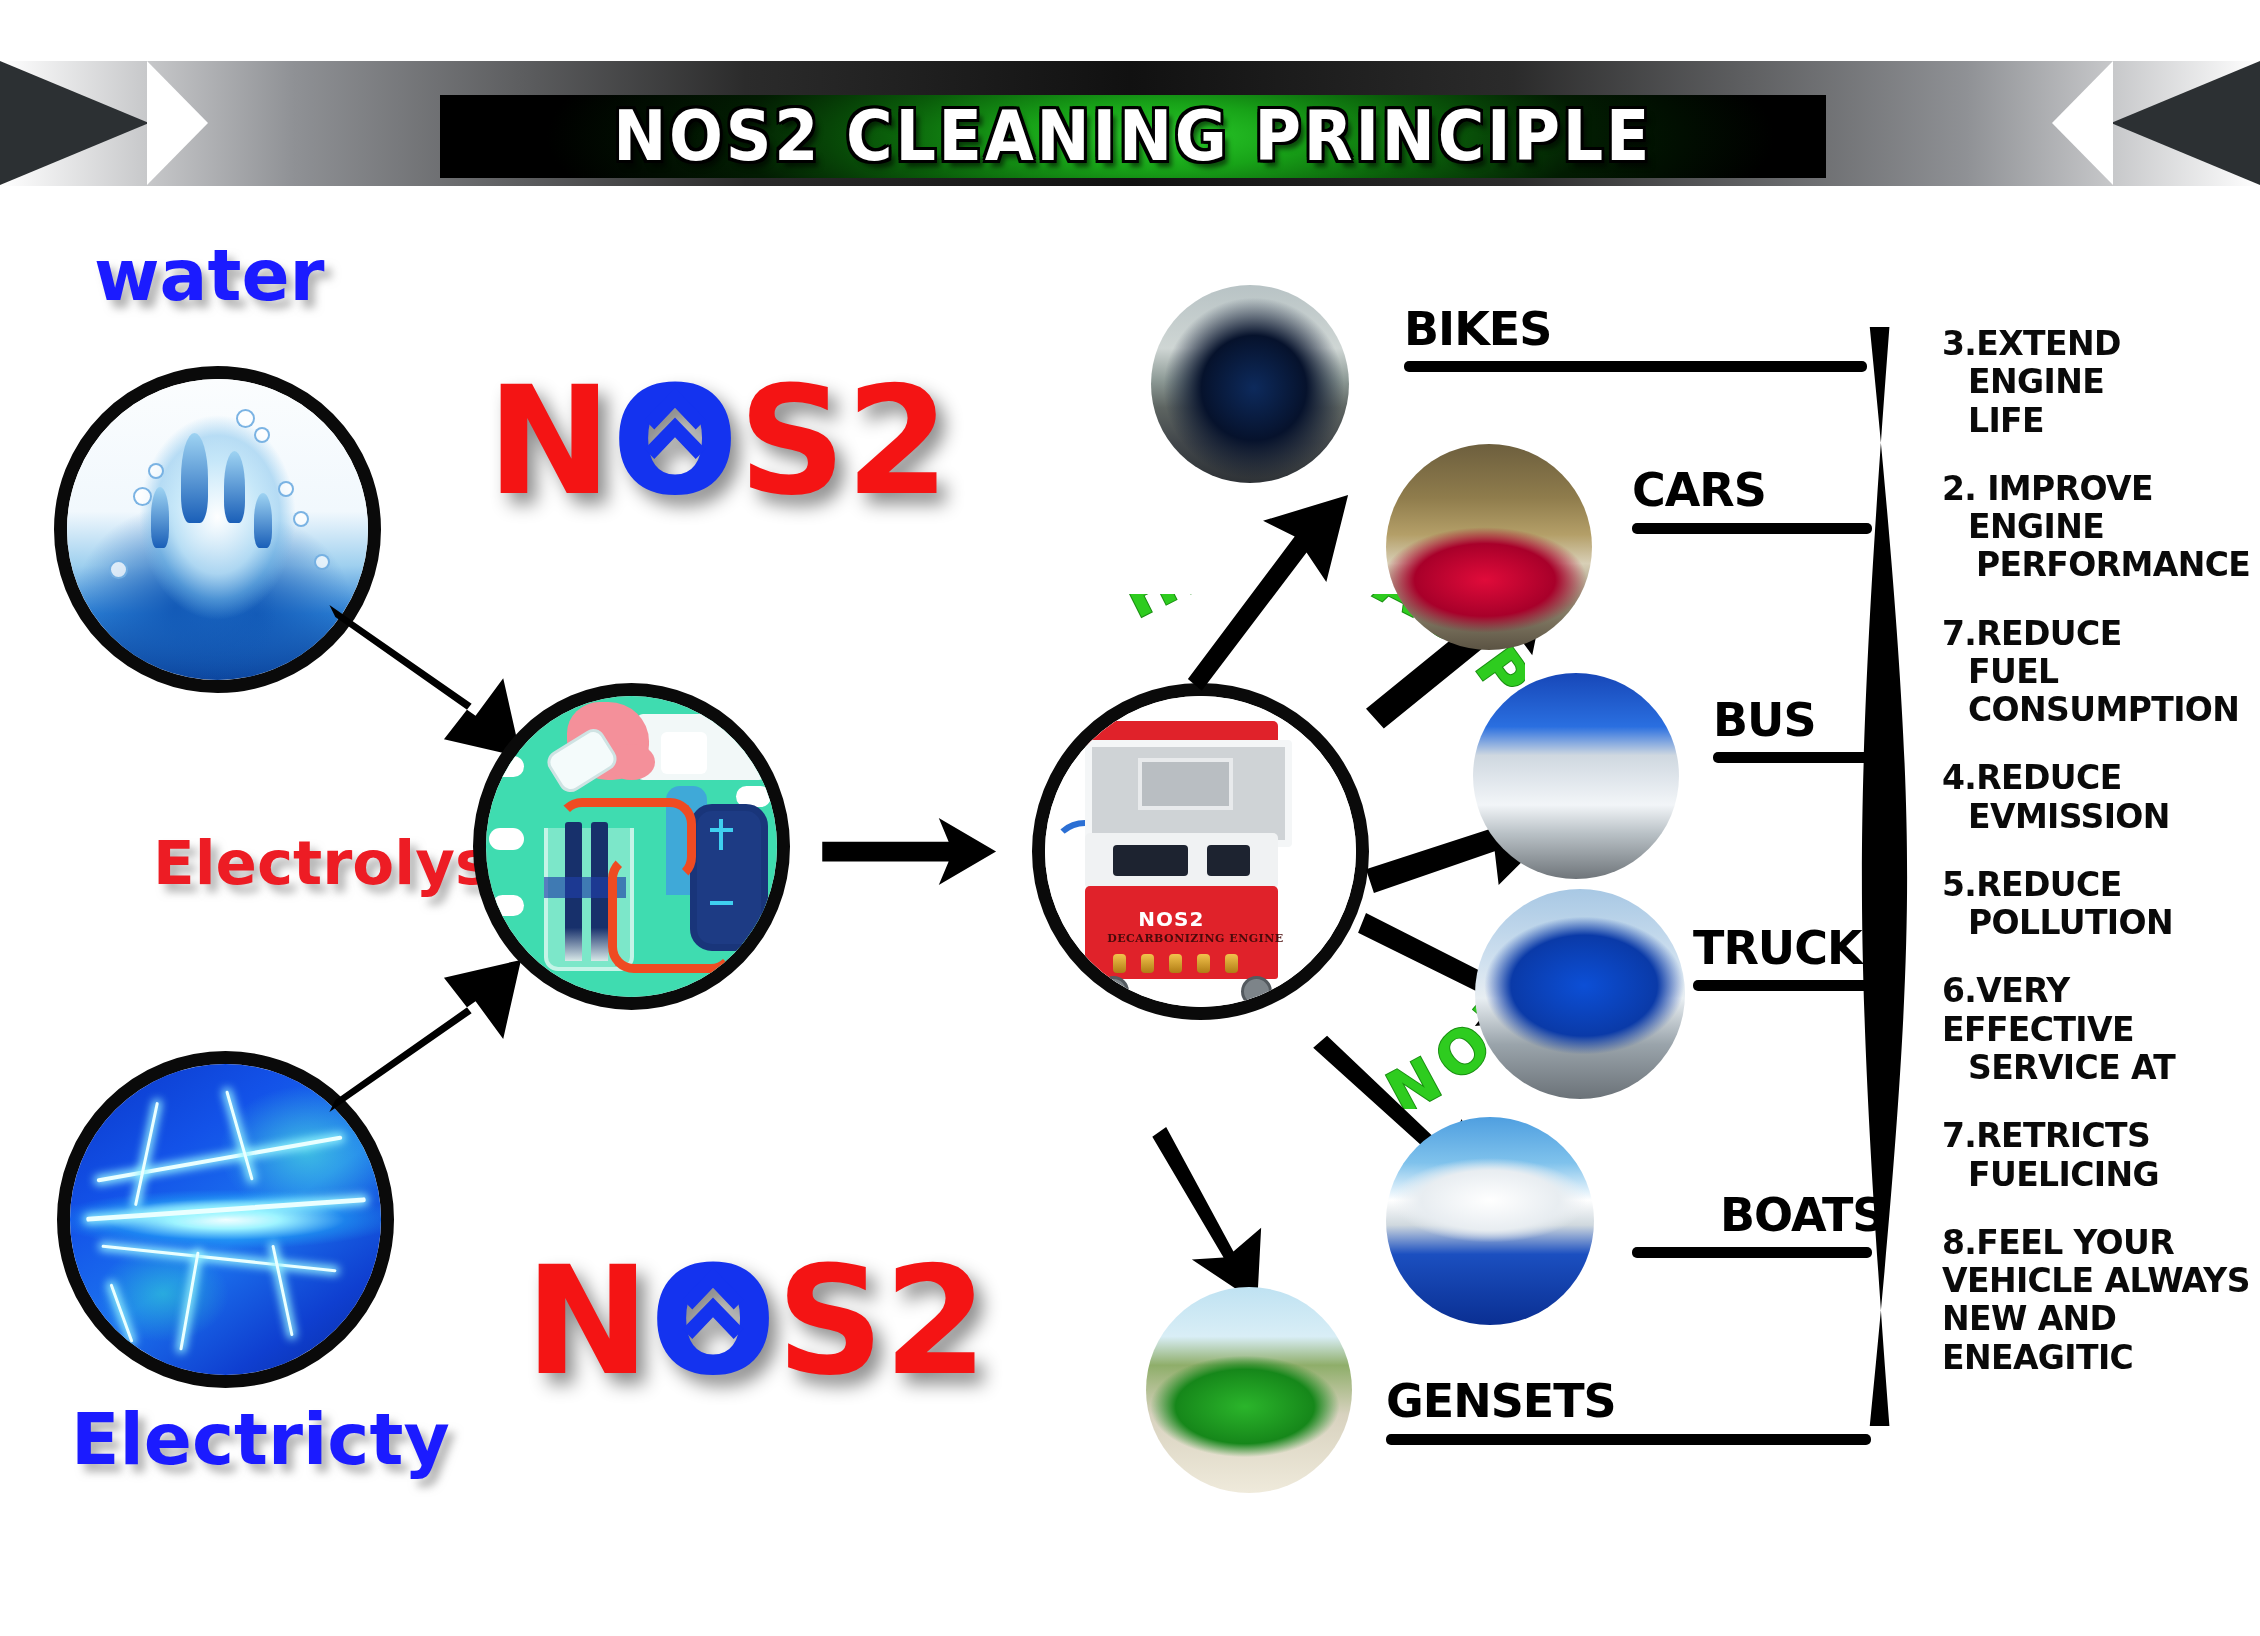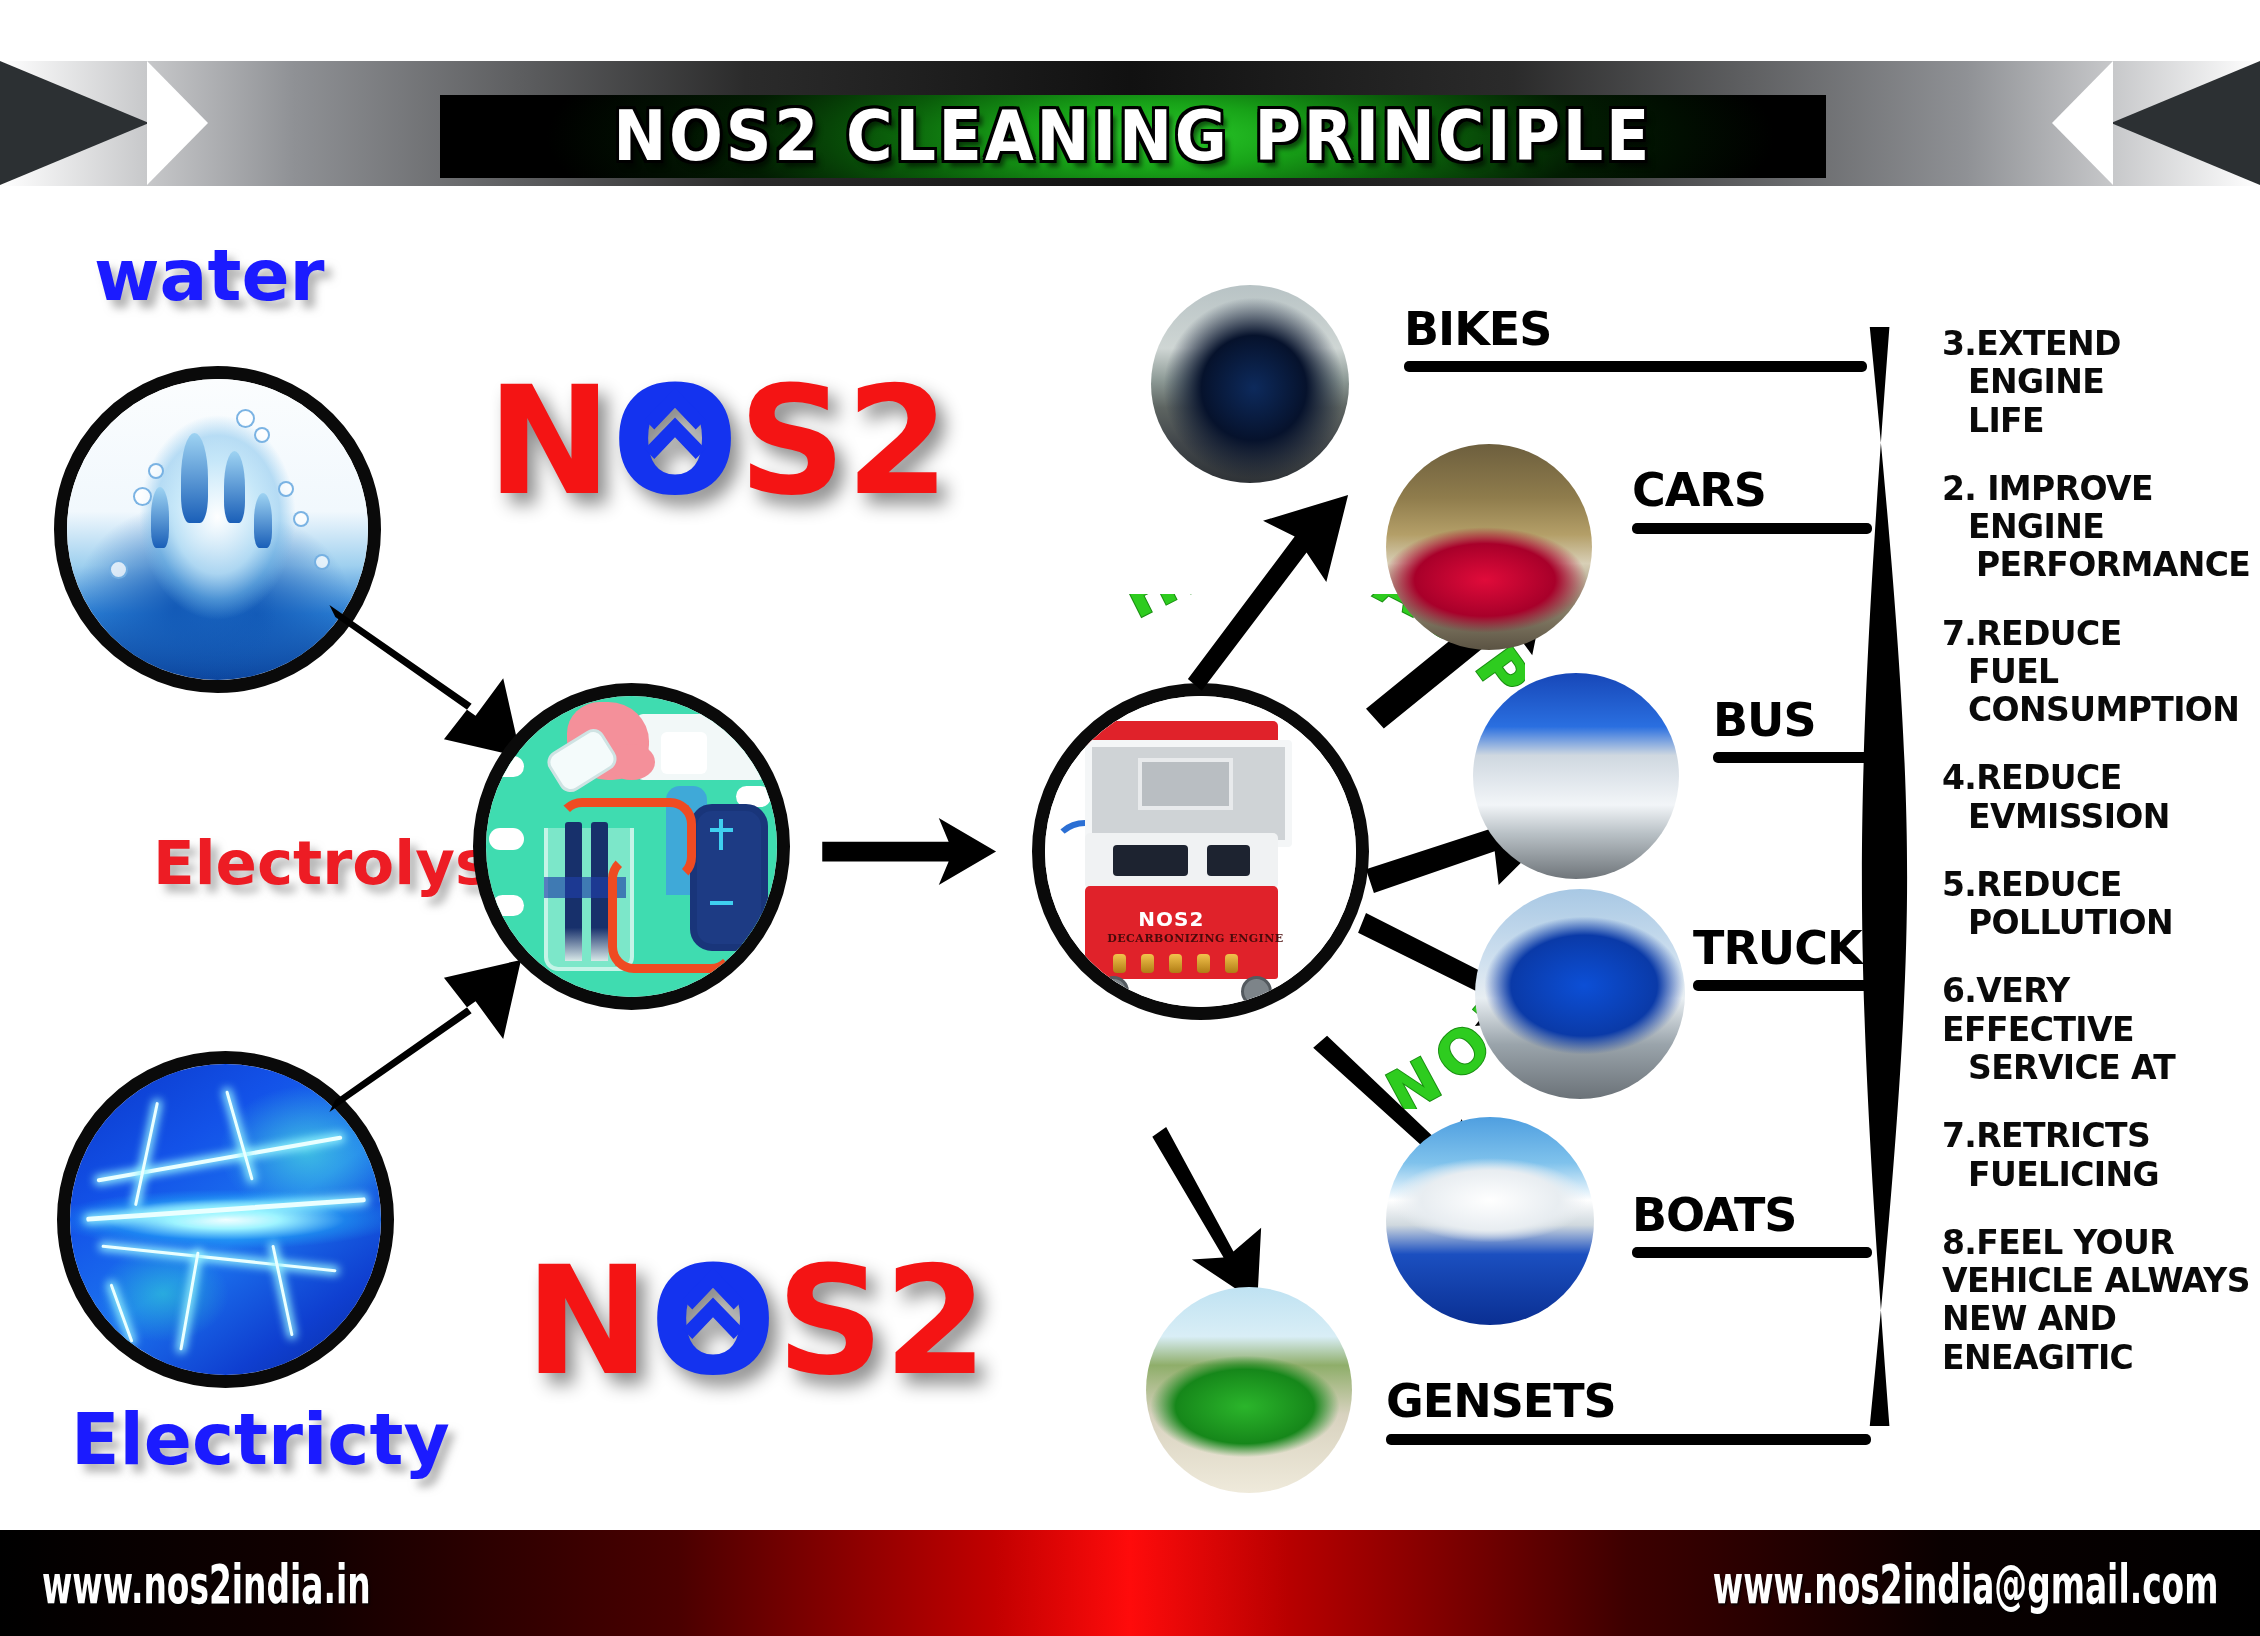--- a/index.html
+++ b/index.html
@@ -315,21 +315,21 @@
 
   <div class="photo-circle" style="left:1475px;top:889px;width:210px;height:210px;">
       <div id="truck-img"></div>
     </div>
   <div class="cat-label" style="left:1693px;top:921px;">TRUCKS</div>
   <div class="cat-rule" style="left:1693px;top:980px;width:178px;"></div>
 
   <div class="photo-circle" style="left:1386px;top:1117px;width:208px;height:208px;">
       <div id="boat-img"></div>
     </div>
-  <div class="cat-label" style="left:1632px;top:1188px;">BOATS</div>
+  <div class="cat-label" style="left:1720px;top:1188px;">BOATS</div>
   <div class="cat-rule" style="left:1632px;top:1247px;width:240px;"></div>
 
   <div class="photo-circle" style="left:1146px;top:1287px;width:206px;height:206px;">
       <div id="genset-img"></div>
     </div>
   <div class="cat-label" style="left:1386px;top:1374px;">GENSETS</div>
   <div class="cat-rule" style="left:1386px;top:1434px;width:485px;"></div>
 
   <svg id="brace" viewBox="0 0 58 1110" preserveAspectRatio="none">
     <path d="M14 0 C 40 260, 52 420, 52 555 C 52 690, 40 850, 14 1110 L 34 1110 C 14 850, 6 690, 6 555 C 6 420, 14 260, 34 0 Z" fill="#000"></path>
@@ -398,19 +398,15 @@
         <svg width="69" height="77" viewBox="0 0 70 78">
           <path d="M35 4 L66 36 L56 46 L35 24 L14 46 L4 36 Z" fill="#1433ef"></path>
           <path d="M35 34 L66 66 L56 76 L35 54 L14 76 L4 66 Z" fill="#1433ef"></path>
         </svg>
       </span>
     </span>
     <span class="nos-ch" style="font-size:149px;">S</span>
     <span class="nos-ch" style="font-size:149px;">2</span>
   </div>
 
-  <div id="footer">
-    <div class="footer-link" id="footer-site">www.nos2india.in</div>
-    <div class="footer-link" id="footer-mail">www.nos2india@gmail.com</div>
-  </div>
 
 </div>
 
 
 </body></html>

